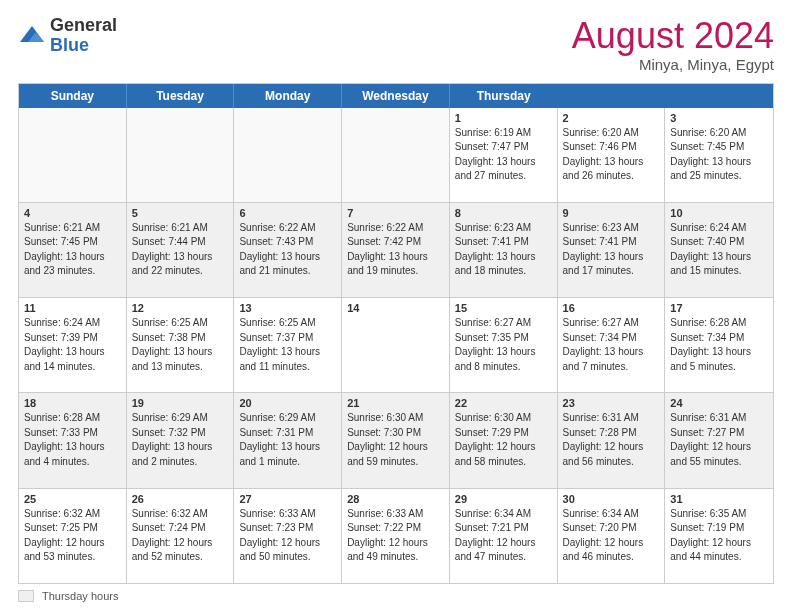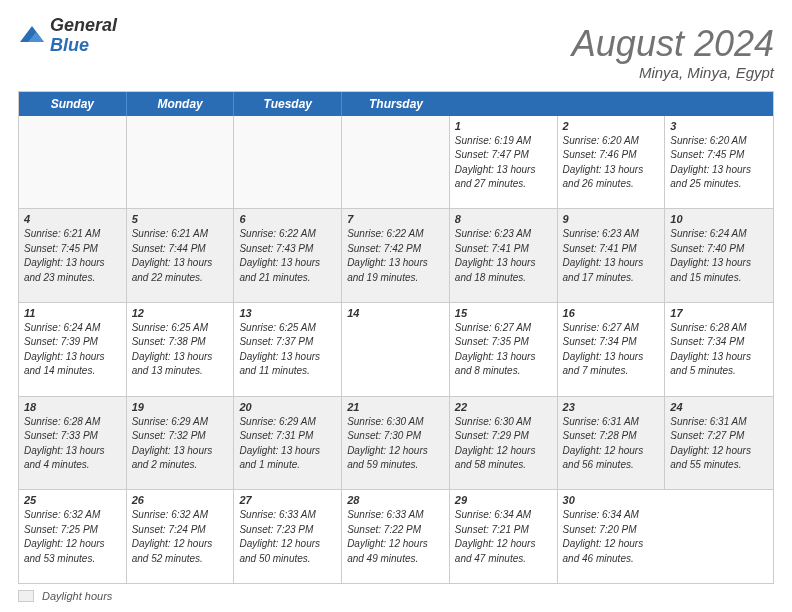--- a/index.html
+++ b/index.html
@@ -9,21 +9,20 @@
       width: 792px;
       height: 612px;
       overflow: hidden;
     }
     .page {
       width: 792px;
       height: 612px;
       padding: 16px 18px 10px 18px;
       display: flex;
       flex-direction: column;
-      font-style: italic;
     }
     .top-area {
       display: flex;
       justify-content: space-between;
       align-items: flex-start;
       margin-bottom: 10px;
     }
     .logo {
       display: flex;
       align-items: center;
@@ -39,23 +38,22 @@
     .logo-icon {
       width: 28px;
       height: 28px;
     }
     .title-area {
       text-align: right;
     }
     .month-year {
       font-size: 36px;
       font-weight: 300;
-      color: #737373;
+      color: #be185d;
       line-height: 1.1;
-      margin-top: 8px;
     }
     .location {
       font-size: 15px;
       color: #555;
       text-align: right;
     }
     .calendar {
       flex: 1;
       display: flex;
       flex-direction: column;
@@ -143,22 +141,23 @@
     </div>
     <div class="title-area">
       <div class="month-year">August 2024</div>
       <div class="location">Minya, Minya, Egypt</div>
     </div>
   </div>
 
   <div class="calendar">
     <div class="cal-header">
     <div class="cal-header-cell">Sunday</div>
+        <div class="cal-header-cell">Tuesday</div>
         <div class="cal-header-cell">Monday</div>
-        <div class="cal-header-cell">Tuesday</div>
+        <div class="cal-header-cell">Wednesday</div>
         <div class="cal-header-cell">Thursday</div>
       </div>
     <div class="cal-body">
     <div class="cal-row">
           <div class="cal-cell empty"></div>
           <div class="cal-cell empty"></div>
           <div class="cal-cell empty"></div>
           <div class="cal-cell empty"></div>
           <div class="cal-cell">
             <span class="day-num">1</span>
@@ -338,21 +337,27 @@
             <div class="day-info" style="white-space: pre-line;">Sunrise: 6:34 AM
 Sunset: 7:21 PM
 Daylight: 12 hours and 47 minutes.</div>
           </div>
           <div class="cal-cell">
             <span class="day-num">30</span>
             <div class="day-info" style="white-space: pre-line;">Sunrise: 6:34 AM
 Sunset: 7:20 PM
 Daylight: 12 hours and 46 minutes.</div>
           </div>
+          <div class="cal-cell">
+            <span class="day-num">31</span>
+            <div class="day-info" style="white-space: pre-line;">Sunrise: 6:35 AM
+Sunset: 7:19 PM
+Daylight: 12 hours and 44 minutes.</div>
+          </div>
         </div>
       </div>
   </div>
 
   <div class="footer">
     <div class="daylight-box"></div>
-    <span>Daylight hours</span>
+    <span>Thursday hours</span>
   </div>
 </div>
 
 </body></html>

